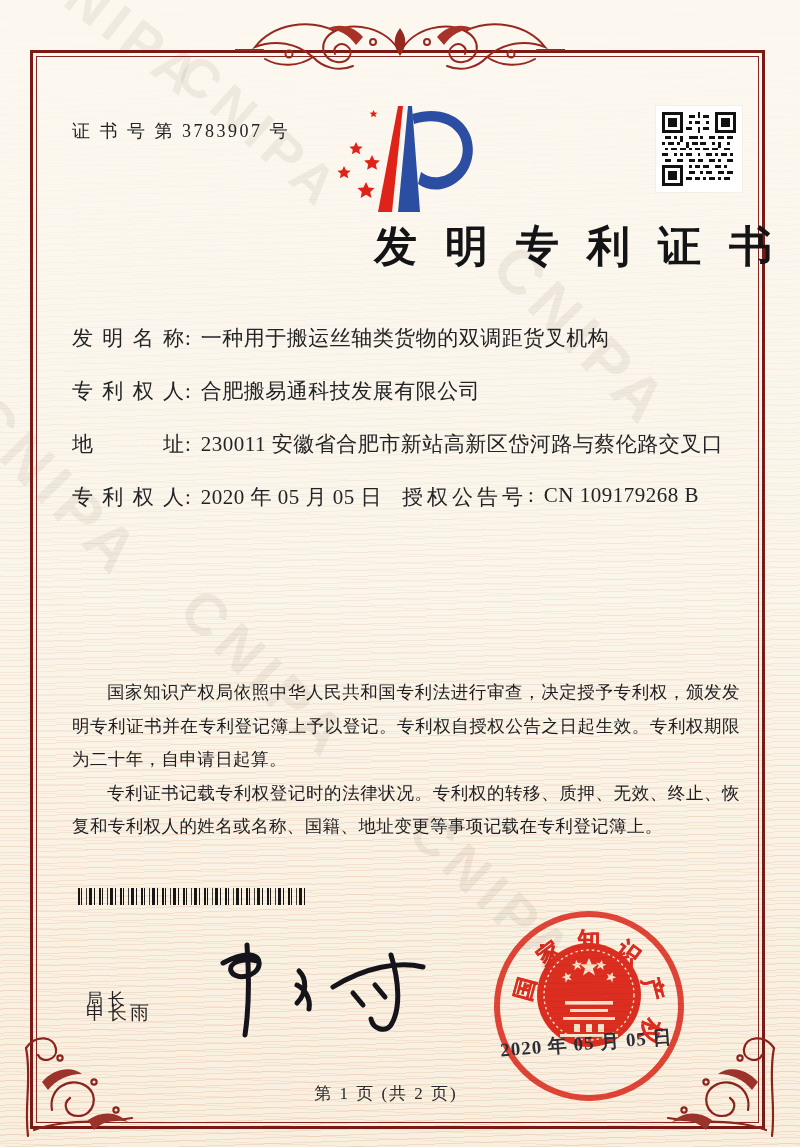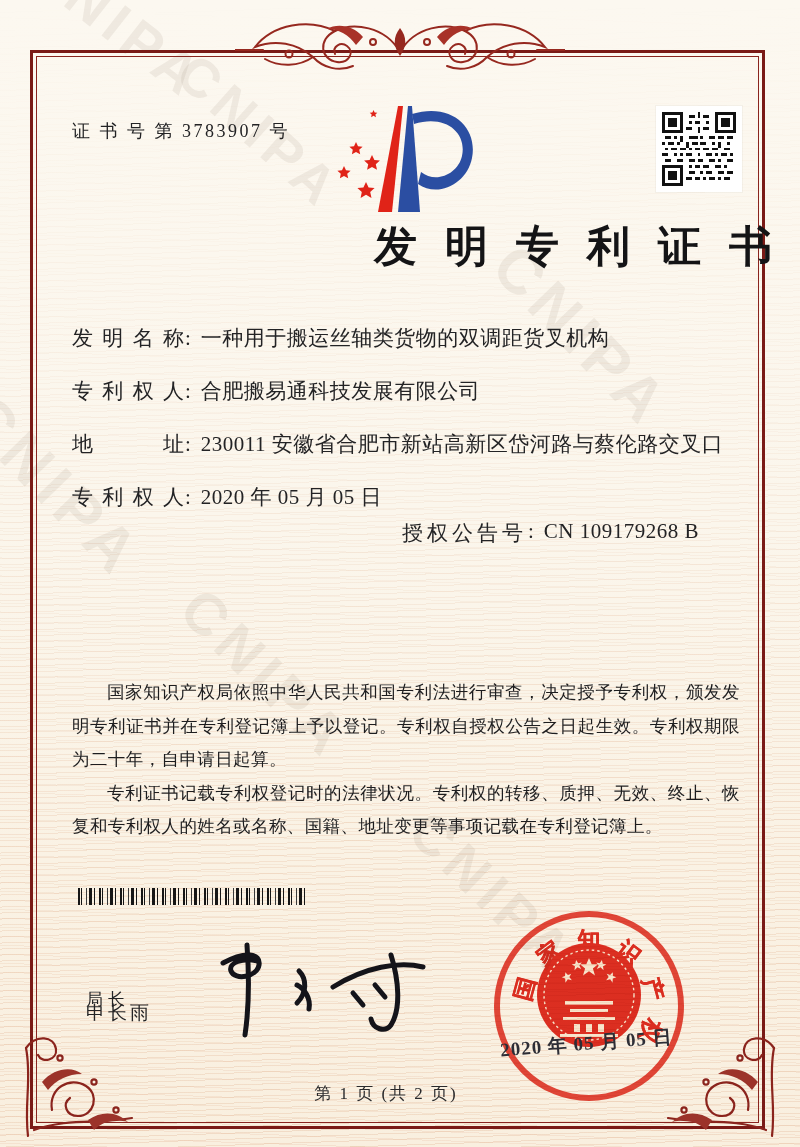--- a/index.html
+++ b/index.html
@@ -66,21 +66,21 @@
   }
   .fields{position:absolute;left:72px;top:324px;width:670px;}
   .frow{position:relative;height:53px;font-size:21px;color:#232325;}
   .flabel{
     display:inline-block;width:112px;
     text-align:justify;text-align-last:justify;
     vertical-align:top;
   }
   .fcolon{display:inline-block;margin:0 10px 0 1px;}
   .fvalue{letter-spacing:0.5px;}
-  .grant-no-group{position:absolute;left:330px;top:0;margin-top:36px;}
+  .grant-no-group{position:absolute;left:330px;top:0;}
   .grant-no-group .flabel{width:auto;text-align:left;text-align-last:left;letter-spacing:4px;}
   .paras{
     position:absolute;left:72px;top:676px;width:668px;
     font-size:17.5px;line-height:1.92;color:#1d1d1f;
     text-align:justify;letter-spacing:0.4px;
   }
   .paras p{margin:0;text-indent:2em;}
   .barcode{
     position:absolute;left:78px;top:888px;width:228px;height:17px;
     background-image:

